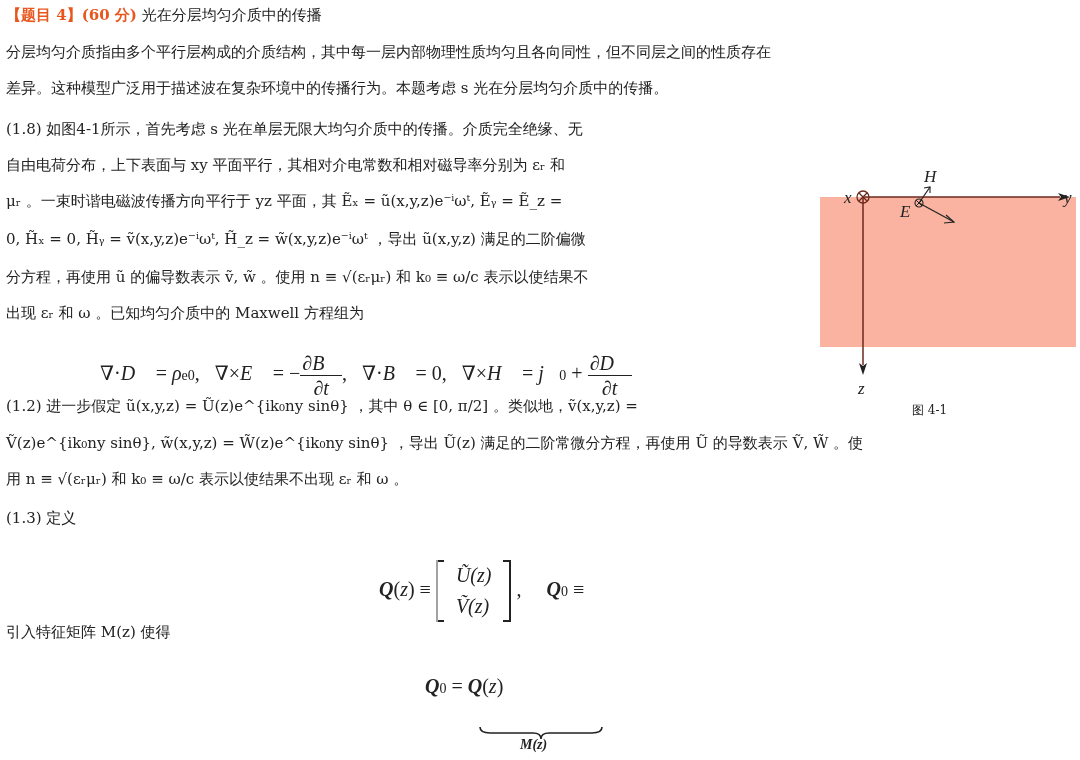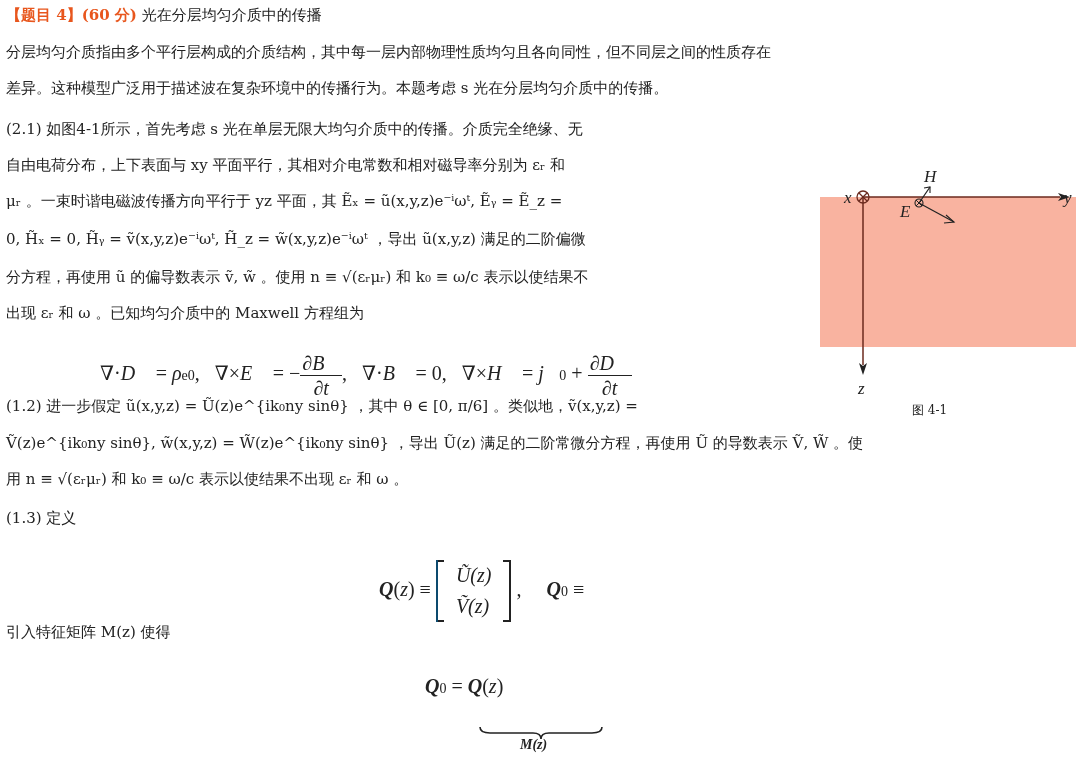--- a/index.html
+++ b/index.html
@@ -9,21 +9,21 @@
   .title { top:3px; }
   .title .tag { color:#e8561d; font-weight:bold; }
   .m { font-family:"Liberation Serif","DejaVu Serif",serif; font-style:italic; }
   .r { font-family:"Liberation Serif","DejaVu Serif",serif; font-style:normal; }
   .b { font-weight:bold; font-style:italic; font-family:"Liberation Serif",serif; }
   .eq { position:absolute; white-space:nowrap; font-family:"Liberation Serif",serif; font-size:20px;margin-top:23px; }
   .frac { display:inline-block; vertical-align:middle; text-align:center; }
   .frac .num { display:block; border-bottom:1px solid #222; padding:0 2px; line-height:24px; }
   .frac .den { display:block; line-height:24px; }
   .mat { display:inline-block; vertical-align:middle; position:relative; padding:0 8px;
-         border-left:2px solid #0c4a6e; border-right:2px solid #222; }
+         border-left:2px solid #a3a3a3; border-right:2px solid #222; }
   .mat::before, .mat::after { content:""; position:absolute; top:0; bottom:0; width:6px;
          border-top:2px solid #222; border-bottom:2px solid #222; }
   .mat::before { left:0; }
   .mat::after { right:0; }
   .mat table { border-collapse:collapse; }
   .mat td { padding:4px 10px; font-style:italic; font-family:"Liberation Serif",serif; font-size:20px; }
   .figure { position:absolute; left:820px; top:160px; width:260px; height:260px; }
   .caption { position:absolute; left:912px; top:402px; font-size:12px; }
   .brace { position:absolute; }
 </style>
@@ -32,36 +32,36 @@
 
 <div class="line title">
   <span class="tag">【题目 4】(60 分)</span>
   <span>光在分层均匀介质中的传播</span>
 </div>
 
 <div class="line" style="top:40px">分层均匀介质指由多个平行层构成的介质结构，其中每一层内部物理性质均匀且各向同性，但不同层之间的性质存在</div>
 <div class="line" style="top:76px">差异。这种模型广泛用于描述波在复杂环境中的传播行为。本题考虑 s 光在分层均匀介质中的传播。</div>
 
 <div class="line" style="top:117px">
-  <span>(2.1)</span>
+  <span>(1.8)</span>
   <span>如图4-1所示，首先考虑 s 光在单层无限大均匀介质中的传播。介质完全绝缘、无</span>
 </div>
 <div class="line" style="top:153px">自由电荷分布，上下表面与 xy 平面平行，其相对介电常数和相对磁导率分别为 εᵣ 和</div>
 <div class="line" style="top:189px">μᵣ 。一束时谐电磁波传播方向平行于 yz 平面，其 Ẽₓ = ũ(x,y,z)e⁻ⁱωᵗ, Ẽᵧ = Ẽ_z =</div>
 <div class="line" style="top:227px">0, H̃ₓ = 0, H̃ᵧ = ṽ(x,y,z)e⁻ⁱωᵗ, H̃_z = w̃(x,y,z)e⁻ⁱωᵗ ，导出 ũ(x,y,z) 满足的二阶偏微</div>
 <div class="line" style="top:265px">分方程，再使用 ũ 的偏导数表示 ṽ, w̃ 。使用 n ≡ √(εᵣμᵣ) 和 k₀ ≡ ω/c 表示以使结果不</div>
 <div class="line" style="top:301px">出现 εᵣ 和 ω 。已知均匀介质中的 Maxwell 方程组为</div>
 
 <div class="eq" style="left:100px; top:328px;">
   <span class="r">∇·</span><span class="m">D⃗</span><span class="r"> = </span><span class="m">ρ</span><span class="r" style="font-size:14px">e0</span><span class="r">,&nbsp;&nbsp;&nbsp;∇×</span><span class="m">E⃗</span><span class="r"> = −</span><span class="frac"><span class="num">∂<span class="m">B⃗</span></span><span class="den">∂<span class="m">t</span></span></span><span class="r">,&nbsp;&nbsp;&nbsp;∇·</span><span class="m">B⃗</span><span class="r"> = 0,&nbsp;&nbsp;&nbsp;∇×</span><span class="m">H⃗</span><span class="r"> = </span><span class="m">j⃗</span><span class="r" style="font-size:14px">0</span><span class="r"> + </span><span class="frac"><span class="num">∂<span class="m">D⃗</span></span><span class="den">∂<span class="m">t</span></span></span>
 </div>
 
 <div class="line" style="top:394px">
   <span>(1.2)</span>
-  <span>进一步假定 ũ(x,y,z) = Ũ(z)e^{ik₀ny sinθ} ，其中 θ ∈ [0, π/6] 。类似地，ṽ(x,y,z) =</span>
+  <span>进一步假定 ũ(x,y,z) = Ũ(z)e^{ik₀ny sinθ} ，其中 θ ∈ [0, π/2] 。类似地，ṽ(x,y,z) =</span>
 </div>
 <div class="line" style="top:431px">Ṽ(z)e^{ik₀ny sinθ}, w̃(x,y,z) = W̃(z)e^{ik₀ny sinθ} ，导出 Ũ(z) 满足的二阶常微分方程，再使用 Ũ 的导数表示 Ṽ, W̃ 。使</div>
 <div class="line" style="top:467px">用 n ≡ √(εᵣμᵣ) 和 k₀ ≡ ω/c 表示以使结果不出现 εᵣ 和 ω 。</div>
 
 <div class="line" style="top:506px">
   <span>(1.3)</span>
   <span>定义</span>
 </div>
 
 <div class="eq" style="left:379px; top:537px;">

